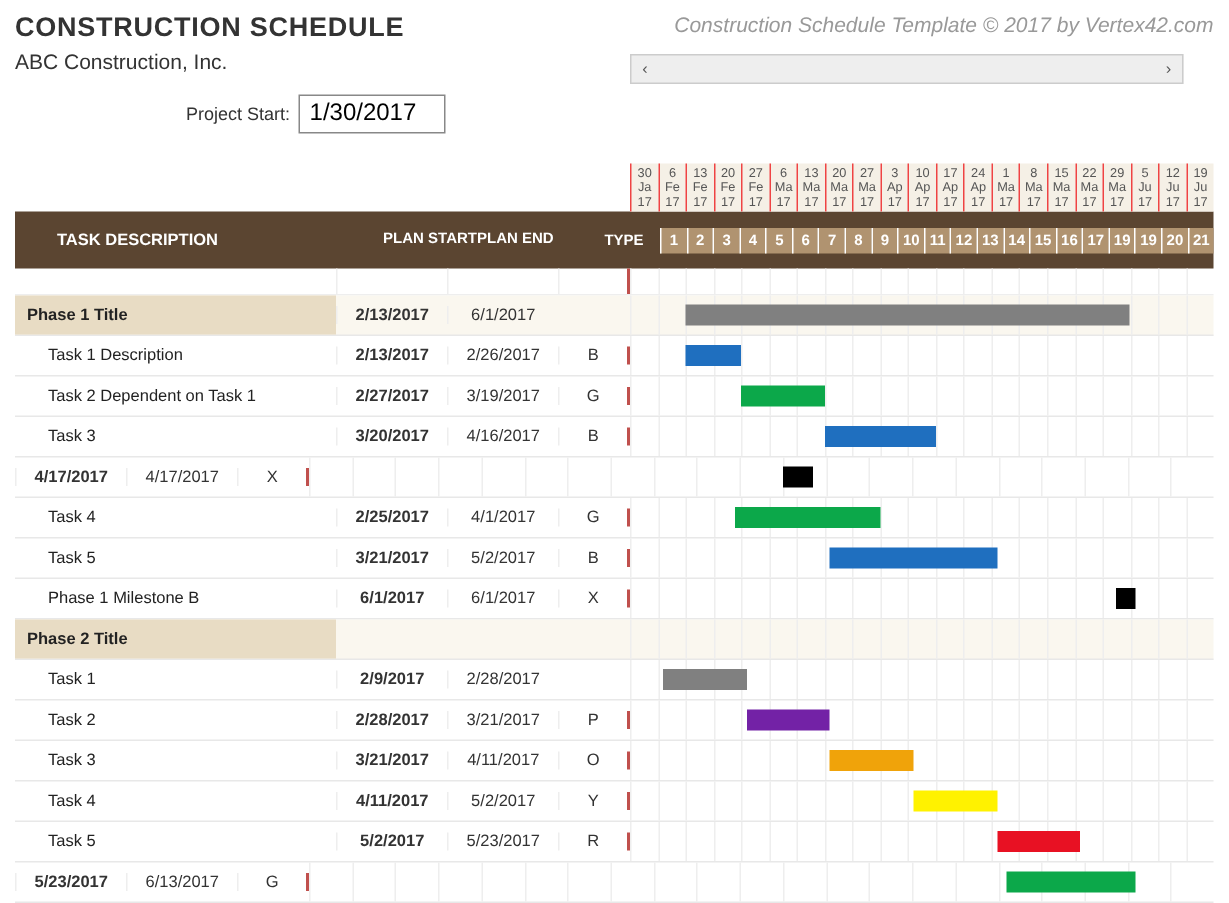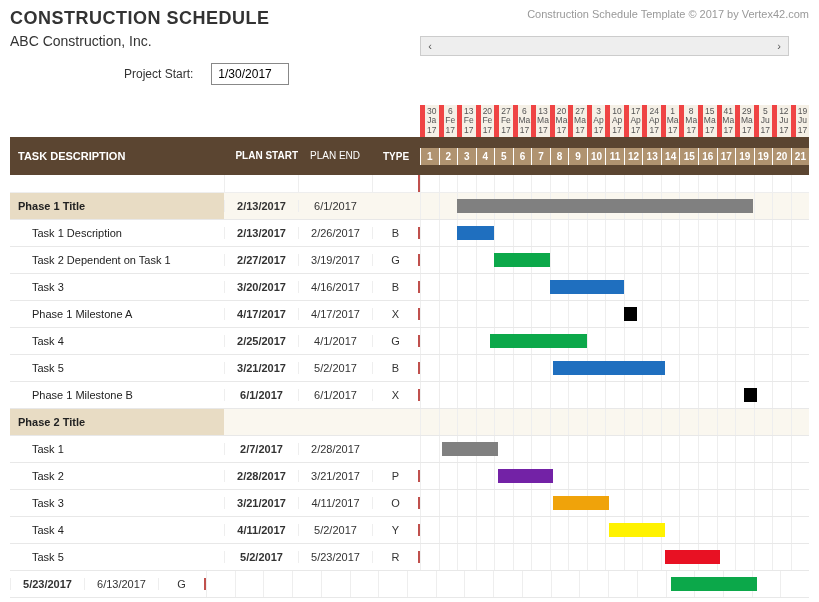--- a/index.html
+++ b/index.html
@@ -1,37 +1,37 @@
 <!DOCTYPE html>
 <html><head>
 <meta charset="utf-8">
 <style>
   * { box-sizing: border-box; margin: 0; padding: 0; }
   body { font-family: Arial, sans-serif; font-size: 12px; background: #fff; width: 819px; }
   .container { padding: 8px 10px; }
   .header-row { display: flex; justify-content: space-between; align-items: flex-start; }
   .title { font-size: 18px; font-weight: bold; letter-spacing: 0.5px; color: #333; }
   .company { font-size: 14px; color: #333; margin-top: 4px; }
-  .credit { font-size: 11px; color: #999; }
+  .credit { font-size: 14px; color: #999; font-style: italic; }
   .project-start-row { margin-top: 14px; display: flex; align-items: center; }
   .project-start-label { font-size: 12px; color: #333; margin-left: 114px; margin-right: 6px; }
-  .project-start-input { border: 1px solid #888; padding: 3px 6px; font-size: 12px; width: 78px; background: #fff; margin-left: 12px; }
+  .project-start-input { border: 1px solid #888; padding: 3px 6px; font-size: 16px; width: 98px; background: #fff; }
   .scroll-nav { position: absolute; top: 36px; left: 420px; right: 30px; height: 20px; background: #eee; border: 1px solid #ccc; display: flex; justify-content: space-between; align-items: center; }
   .scroll-btn { width: 18px; height: 18px; display: flex; align-items: center; justify-content: center; font-size: 11px; color: #555; cursor: pointer; }
   .schedule { margin-top: 20px; position: relative; }
   .timeline-header { display: flex; }
   .left-spacer { width: 410px; flex-shrink: 0; }
   .date-cells { display: flex; flex: 1; }
-  .date-col { flex: 1; text-align: center; font-size: 8.5px; color: #555; line-height: 1.1; border-left: 5px solid #ef4444; background: #f5f0e6; padding: 2px 0; }
+  .date-col { flex: 1; text-align: center; font-size: 8.5px; color: #555; line-height: 1.1; border-left: 1px solid #ef4444; background: #f5f0e6; padding: 2px 0; }
   .date-col .d { display: block; }
   .week-col { flex: 1; text-align: center; font-size: 10px; color: #fff; background: #b09370; border-left: 1px solid #fff; padding: 3px 0; font-weight: bold; }
   .col-header-row { display: flex; background: #5b4531; color: #fff; height: 38px; align-items: center; }
-  .col-task { width: 214px; padding-left: 8px; font-size: 11px; font-weight: bold; }
+  .col-task { width: 214px; padding-left: 8px; font-size: 11px; font-weight: bold; margin-left: 20px; }
   .col-start { width: 74px; text-align: right; font-size: 10px; font-weight: bold; line-height: 1.2; }
-  .col-end { width: 74px; text-align: center; font-size: 10px; font-weight: normal; line-height: 1.2; }
+  .col-end { width: 74px; text-align: left; font-size: 10px; font-weight: bold; line-height: 1.2; }
   .col-type { width: 48px; text-align: center; font-size: 10px; font-weight: bold; }
   .col-gantt { flex: 1; display: flex; }
   .col-gantt .week-col { background: #b09370; border-left: 1px solid #fff; color:#fff; }
   .data-row { display: flex; height: 27px; align-items: center; border-bottom: 1px solid #e8e8e8; }
   .data-row .cell-task { width: 214px; padding-left: 22px; font-size: 11px; color: #222; }
   .data-row.phase .cell-task { padding-left: 8px; font-weight: bold; background: #e8dcc4; height: 100%; display: flex; align-items: center; }
   .data-row.phase { background: #faf7ef; }
   .data-row .cell-start { width: 74px; text-align: center; font-size: 11px; color: #333; border-left: 1px solid #eee; font-weight: bold; }
   .data-row .cell-end { width: 74px; text-align: center; font-size: 11px; color: #333; border-left: 1px solid #eee; }
   .data-row .cell-type { width: 48px; text-align: center; font-size: 11px; color: #333; border-left: 1px solid #eee; border-right: 2px solid #c0504d; }
@@ -146,21 +146,21 @@
               <span class="d">8</span>
               <span class="d">Ma</span>
               <span class="d">17</span>
             </div>
             <div class="date-col">
               <span class="d">15</span>
               <span class="d">Ma</span>
               <span class="d">17</span>
             </div>
             <div class="date-col">
-              <span class="d">41</span>
+              <span class="d">22</span>
               <span class="d">Ma</span>
               <span class="d">17</span>
             </div>
             <div class="date-col">
               <span class="d">29</span>
               <span class="d">Ma</span>
               <span class="d">17</span>
             </div>
             <div class="date-col">
               <span class="d">5</span>
@@ -365,21 +365,20 @@
                 <div class="g"></div>
                 <div class="g"></div>
                 <div class="g"></div>
                 <div class="g"></div>
                 <div class="g"></div>
               </div>
               <div class="bar" style="left:33.33333333333333%;width:19.047619047619047%;background:#1f6fbf;"></div>
             </div>
           </div>
           <div class="data-row">
-            <div class="cell-task">Phase 1 Milestone A</div>
             <div class="cell-start">4/17/2017</div>
             <div class="cell-end">4/17/2017</div>
             <div class="cell-type">X</div>
             <div class="cell-gantt">
               <div class="gantt-grid">
                 <div class="g"></div>
                 <div class="g"></div>
                 <div class="g"></div>
                 <div class="g"></div>
                 <div class="g"></div>
@@ -525,21 +524,21 @@
                 <div class="g"></div>
                 <div class="g"></div>
                 <div class="g"></div>
                 <div class="g"></div>
                 <div class="g"></div>
               </div>
             </div>
           </div>
           <div class="data-row">
             <div class="cell-task">Task 1</div>
-            <div class="cell-start">2/7/2017</div>
+            <div class="cell-start">2/9/2017</div>
             <div class="cell-end">2/28/2017</div>
             <div class="cell-type"></div>
             <div class="cell-gantt">
               <div class="gantt-grid">
                 <div class="g"></div>
                 <div class="g"></div>
                 <div class="g"></div>
                 <div class="g"></div>
                 <div class="g"></div>
                 <div class="g"></div>

